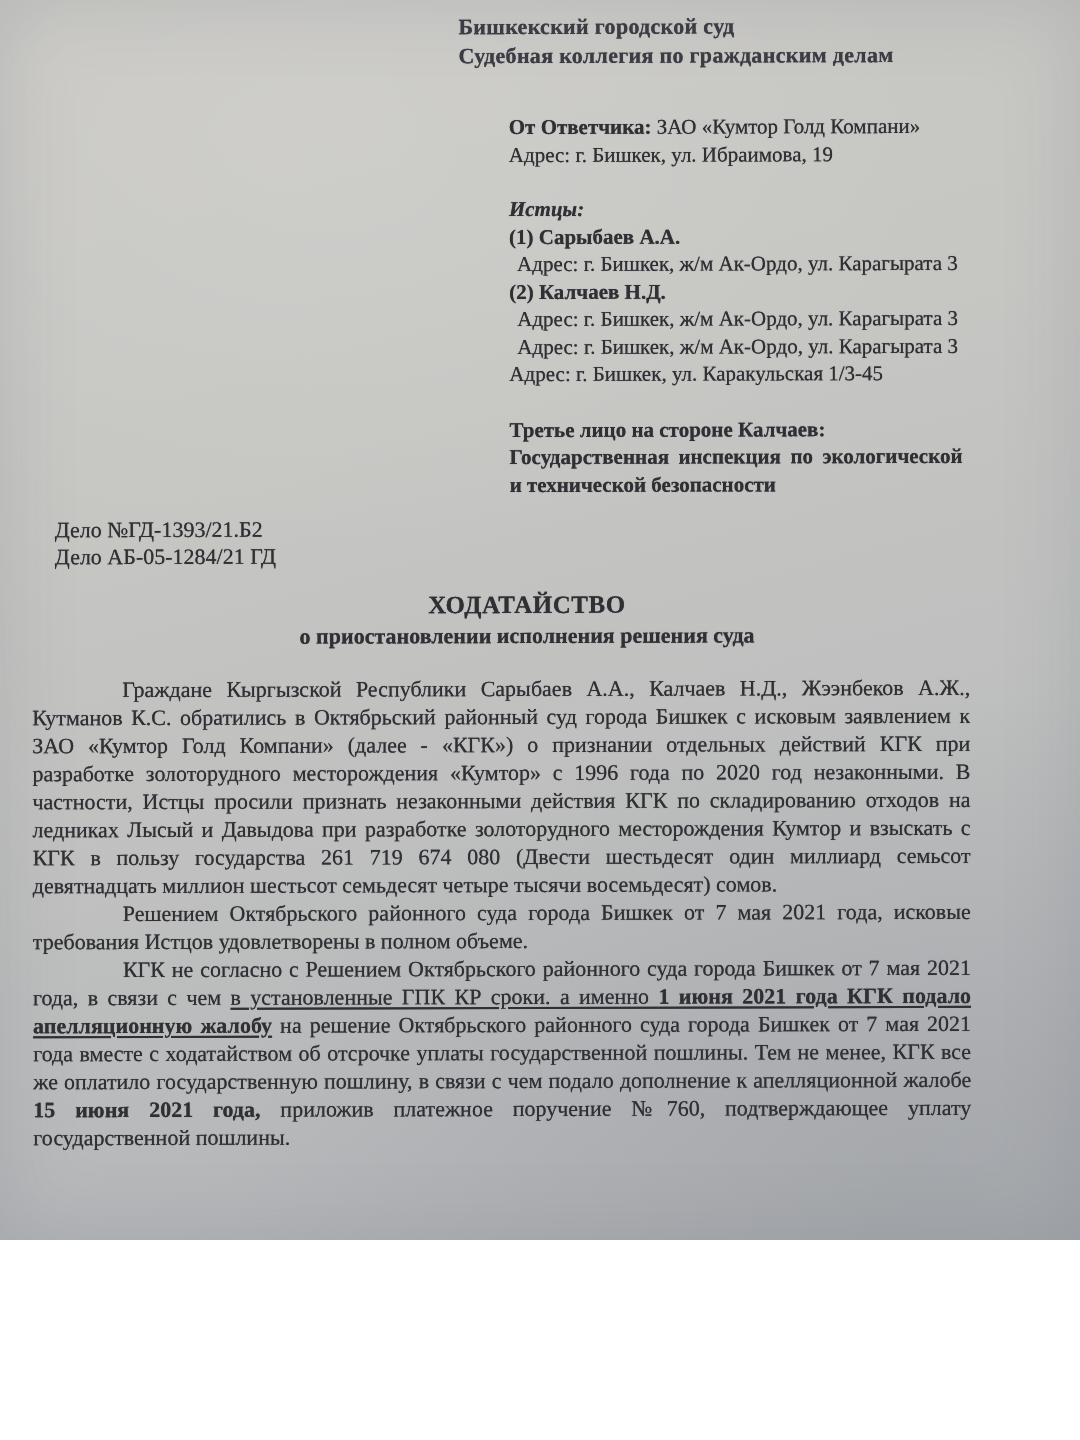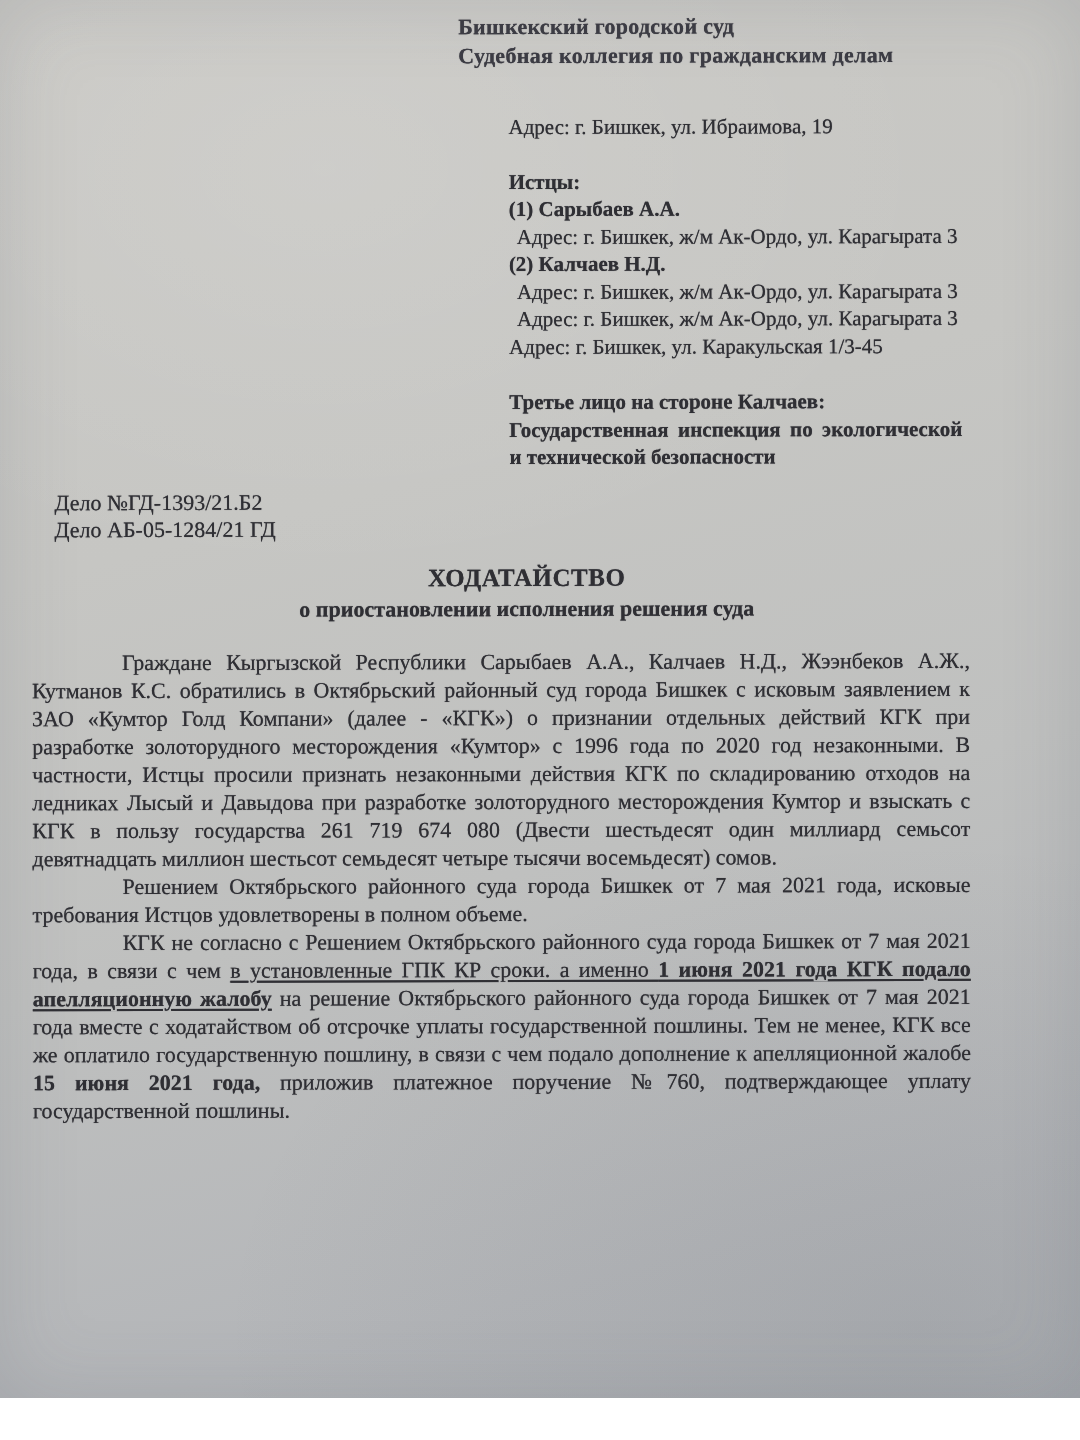--- a/index.html
+++ b/index.html
@@ -1,18 +1,18 @@
 <!DOCTYPE html>
 <html><head>
 <meta charset="utf-8">
 <style>
   html,body{margin:0;padding:0;}
   .page{
     position:relative;
-    width:1080px;height:1398px;
+    width:1080px;height:1240px;
     margin:0 auto;
     overflow:hidden;
     background:
       radial-gradient(ellipse 900px 600px at 30% 12%, rgba(255,255,255,0.10), rgba(255,255,255,0) 70%),
       radial-gradient(ellipse 1000px 700px at 85% 95%, rgba(60,65,75,0.10), rgba(0,0,0,0) 70%),
       linear-gradient(165deg,#cac9c5 0%, #c6c6c3 35%, #bfc0bf 60%, #b4b6b9 85%, #aeb1b5 100%);
     box-shadow: inset 0 0 80px rgba(90,95,105,0.18);
     font-family:"Liberation Serif","DejaVu Serif",serif;
     color:#2f2f34;
   }
@@ -35,21 +35,21 @@
     margin-left:510px;
     width:453px;
     font-size:21px;
     line-height:27.5px;
   }
   .respondent{ margin-top:44px; }
   .justify{ text-align:justify; }
   .right-col p{ margin:0; }
   .b{ font-weight:bold; }
   .plaintiffs{ margin-top:27px; }
-  .plaintiffs-label{ font-weight:bold; margin-left:33px; }
+  .plaintiffs-label{ font-weight:bold; margin-left:33px;font-style:italic; }
   .addr2-indent{ padding-left:8px; }
   .third-party{ margin-top:28px; }
   .case-numbers{
     margin-top:16px;
     margin-left:55px;
     font-size:22px;
     line-height:27px;
   }
   .case-numbers p{ margin:0; }
   .doc-title{
@@ -79,20 +79,21 @@
   <div class="content ink">
 
     <div class="court-header">
       <div>Бишкекский городской суд</div>
       <div>Судебная коллегия по гражданским делам</div>
     </div>
 
     <div class="right-col">
 
       <div class="respondent">
+        <p class="justify"><span class="b">От Ответчика:</span><span> ЗАО «Кумтор Голд Компани»</span></p>
         <p>Адрес: г. Бишкек, ул. Ибраимова, 19</p>
       </div>
 
       <div class="plaintiffs">
         <p class="plaintiffs-label">Истцы:</p>
         <p class="b">(1) Сарыбаев А.А.</p>
         <p class="justify addr2-indent">Адрес: г. Бишкек, ж/м Ак-Ордо, ул. Карагырата 3</p>
         <p class="b">(2) Калчаев Н.Д.</p>
         <p class="justify addr2-indent">Адрес: г. Бишкек, ж/м Ак-Ордо, ул. Карагырата 3</p>
         <p class="justify addr2-indent">Адрес: г. Бишкек, ж/м Ак-Ордо, ул. Карагырата 3</p>

